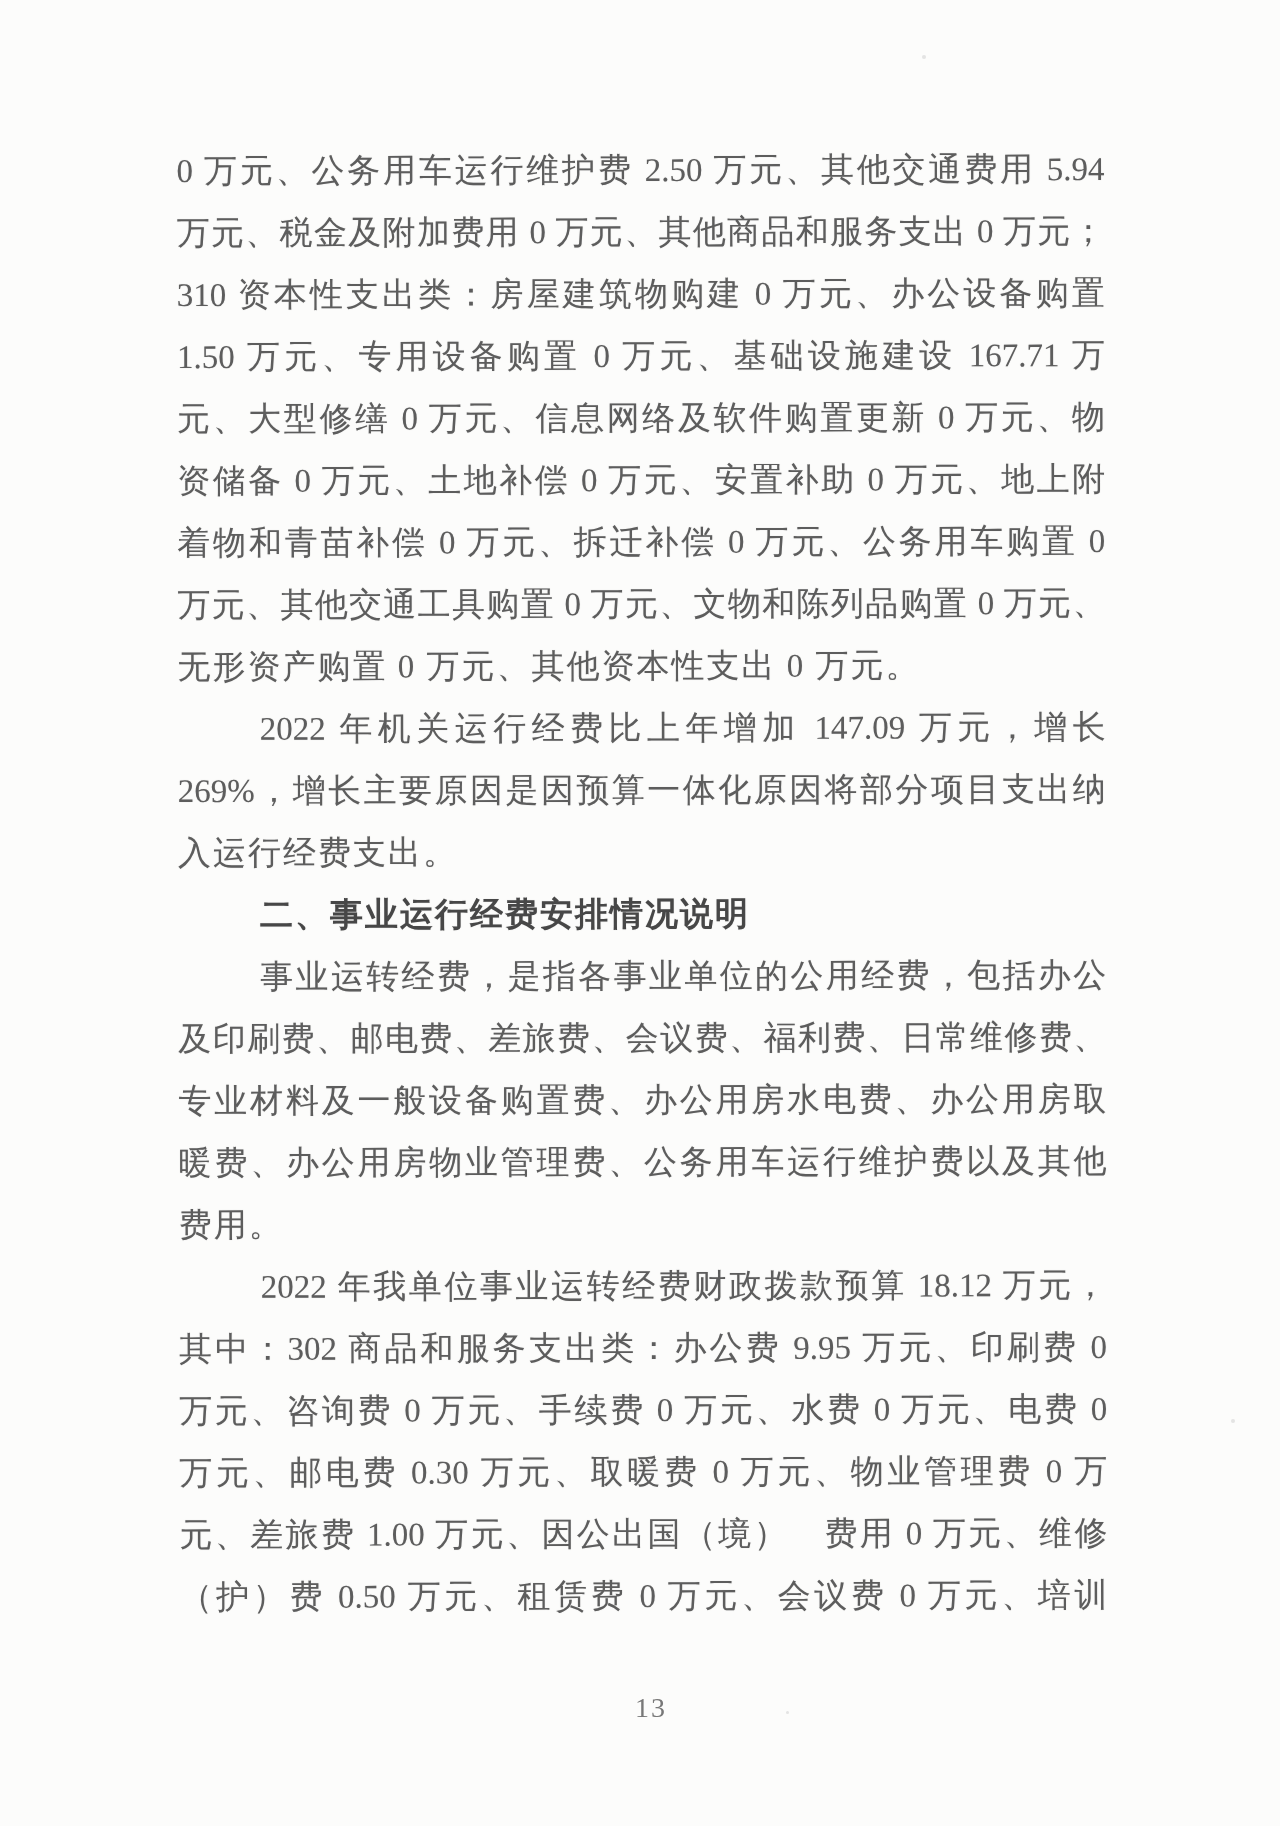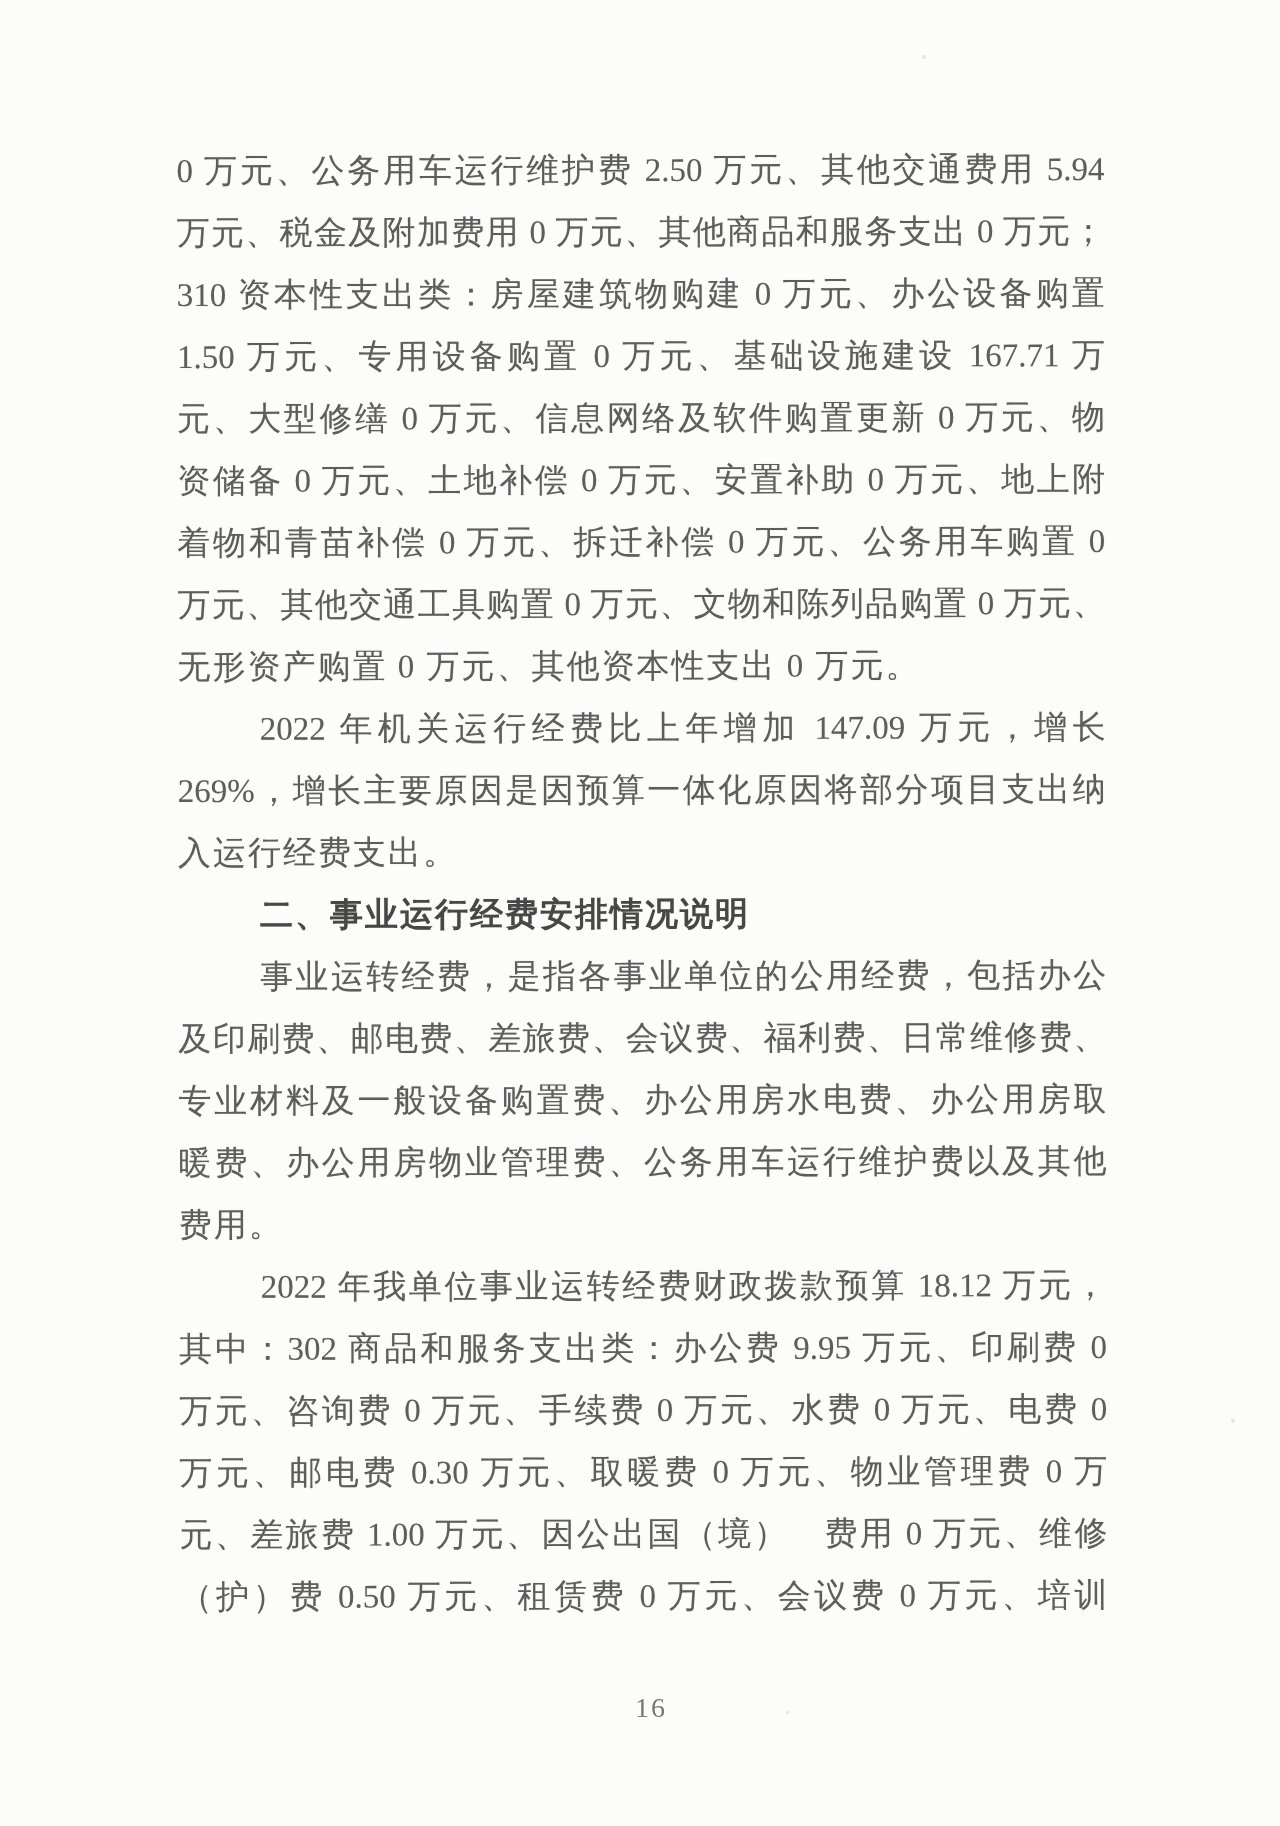--- a/index.html
+++ b/index.html
@@ -97,18 +97,18 @@
       <div class="line justify">专业材料及一般设备购置费、办公用房水电费、办公用房取</div>
       <div class="line justify">暖费、办公用房物业管理费、公务用车运行维护费以及其他</div>
       <div class="line">费用。</div>
       <div class="line indent justify">2022 年我单位事业运转经费财政拨款预算 18.12 万元，</div>
       <div class="line justify">其中：302 商品和服务支出类：办公费 9.95 万元、印刷费 0</div>
       <div class="line justify">万元、咨询费 0 万元、手续费 0 万元、水费 0 万元、电费 0</div>
       <div class="line justify">万元、邮电费 0.30 万元、取暖费 0 万元、物业管理费 0 万</div>
       <div class="line justify">元、差旅费 1.00 万元、因公出国（境）　费用 0 万元、维修</div>
       <div class="line justify">（护）费 0.50 万元、租赁费 0 万元、会议费 0 万元、培训</div>
     </div>
-  <div class="page-number">16</div>
+  <div class="page-number">13</div>
   <div class="speck s1"></div>
   <div class="speck s2"></div>
   <div class="speck s3"></div>
   <div class="speck s4"></div>
 </div>
 
 </body></html>

